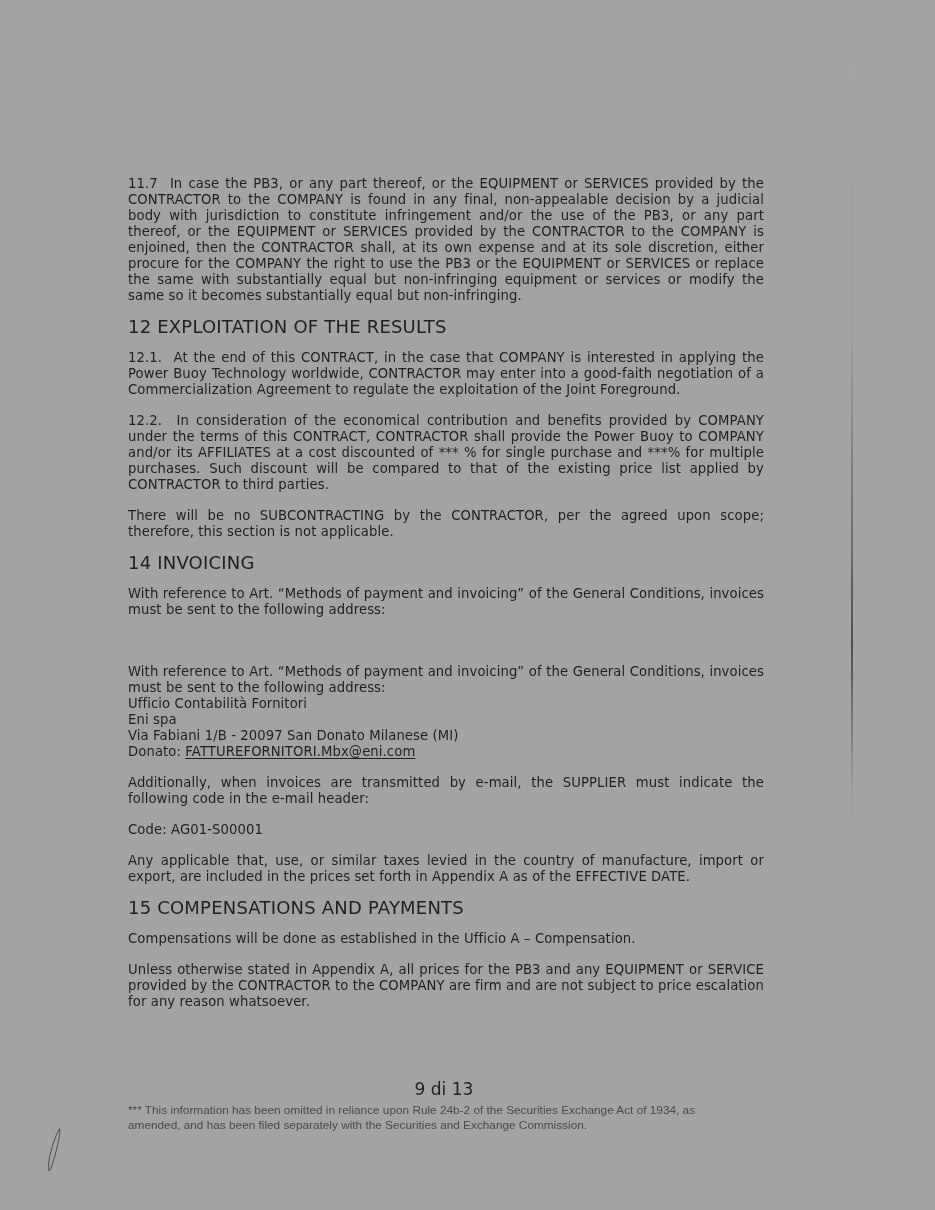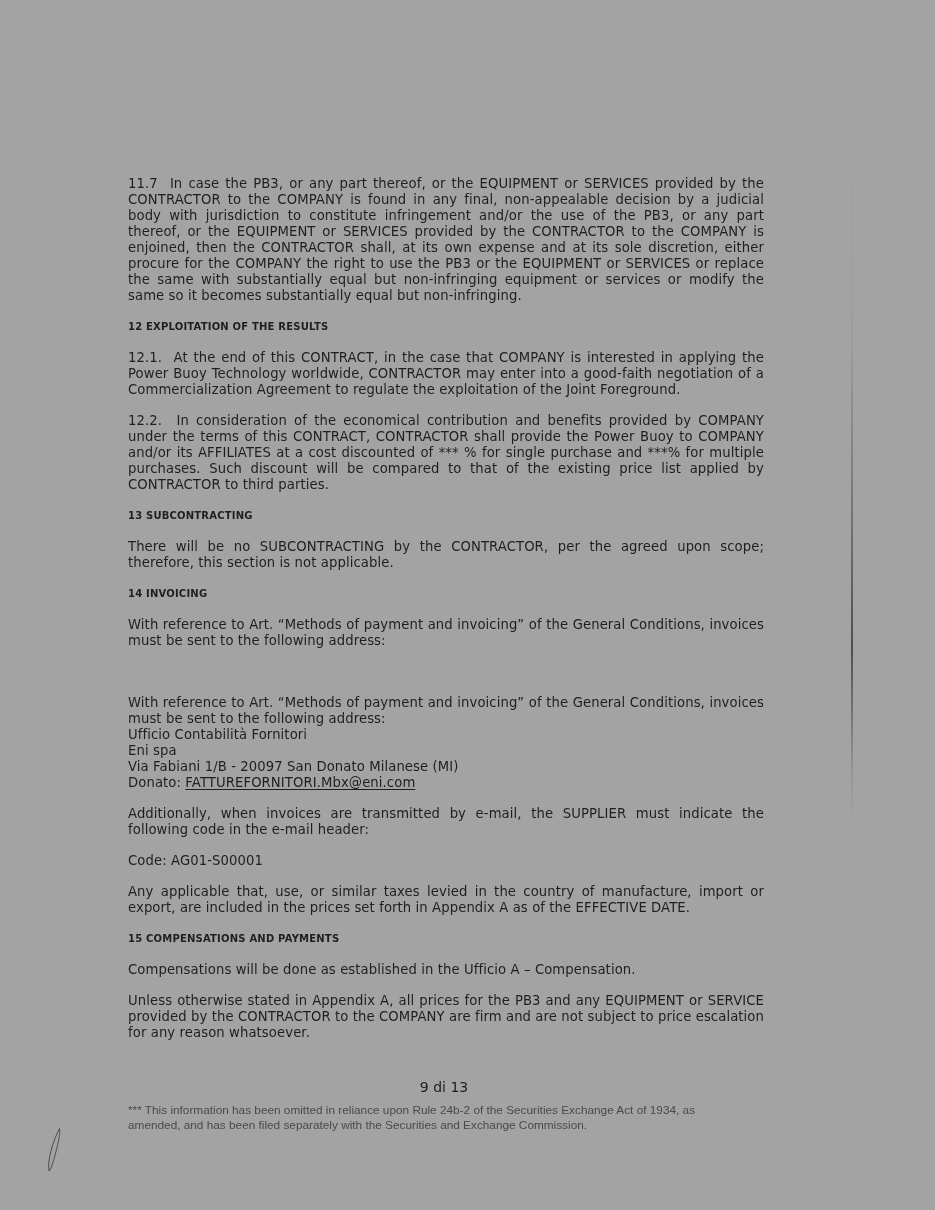--- a/index.html
+++ b/index.html
@@ -20,39 +20,39 @@
     left: 128px; top: 176px; width: 636px;
     font-size: 13.2px;
     line-height: 16px;
     letter-spacing: 0.1px;
   }
   .content > * { margin: 15px 0 0 0; }
   .content > :first-child { margin-top: 0; }
   .para { margin-bottom: 0; }
   .justify { text-align: justify; }
   .heading {
-    font-size: 10px;
-    font-weight: bold;
+    font-size: 18px;
+    font-weight: normal;
     letter-spacing: 0.2px;
   }
   .gap-before { margin-top: 46px; }
   .nomargin { margin: 0; }
   .addr-line { margin: 0; }
   .email-link {
     color: inherit;
     text-decoration: underline;
     text-underline-offset: 2px;
     cursor: pointer;
     margin-top: 13px;
   }
   .page-number {
     position: absolute;
     top: 1079px; left: 128px; width: 632px;
     text-align: center;
-    font-size: 14px;
+    font-size: 17px;
   }
   .footnote {
     position: absolute;
     top: 1103px; left: 128px; width: 612px;
     margin: 0;
     font-family: "Liberation Sans", sans-serif;
     font-size: 11.8px;
     line-height: 15px;
     color: #4a4a4a;
   }
@@ -85,21 +85,20 @@
   <main class="content">
 
     <p class="para justify">11.7&nbsp; In case the PB3, or any part thereof, or the EQUIPMENT or SERVICES provided by the CONTRACTOR to the COMPANY is found in any final, non-appealable decision by a judicial body with jurisdiction to constitute infringement and/or the use of the PB3, or any part thereof, or the EQUIPMENT or SERVICES provided by the CONTRACTOR to the COMPANY is enjoined, then the CONTRACTOR shall, at its own expense and at its sole discretion, either procure for the COMPANY the right to use the PB3 or the EQUIPMENT or SERVICES or replace the same with substantially equal but non-infringing equipment or services or modify the same so it becomes substantially equal but non-infringing.</p>
 
     <h2 class="heading">12 EXPLOITATION OF THE RESULTS</h2>
 
     <p class="para justify">12.1.&nbsp; At the end of this CONTRACT, in the case that COMPANY is interested in applying the Power Buoy Technology worldwide, CONTRACTOR may enter into a good-faith negotiation of a Commercialization Agreement to regulate the exploitation of the Joint Foreground.</p>
 
     <p class="para justify">12.2.&nbsp; In consideration of the economical contribution and benefits provided by COMPANY under the terms of this CONTRACT, CONTRACTOR shall provide the Power Buoy to COMPANY and/or its AFFILIATES at a cost discounted of *** % for single purchase and ***% for multiple purchases. Such discount will be compared to that of the existing price list applied by CONTRACTOR to third parties.</p>
 
-    <h2 class="heading">13 SUBCONTRACTING</h2>
 
     <p class="para justify">There will be no SUBCONTRACTING by the CONTRACTOR, per the agreed upon scope; therefore, this section is not applicable.</p>
 
     <h2 class="heading">14 INVOICING</h2>
 
     <p class="para justify">With reference to Art. “Methods of payment and invoicing” of the General Conditions, invoices must be sent to the following address:</p>
 
     <div class="para gap-before">
       <p class="justify nomargin">With reference to Art. “Methods of payment and invoicing” of the General Conditions, invoices must be sent to the following address:</p>
       <div class="addr-line">Ufficio Contabilità Fornitori</div>

